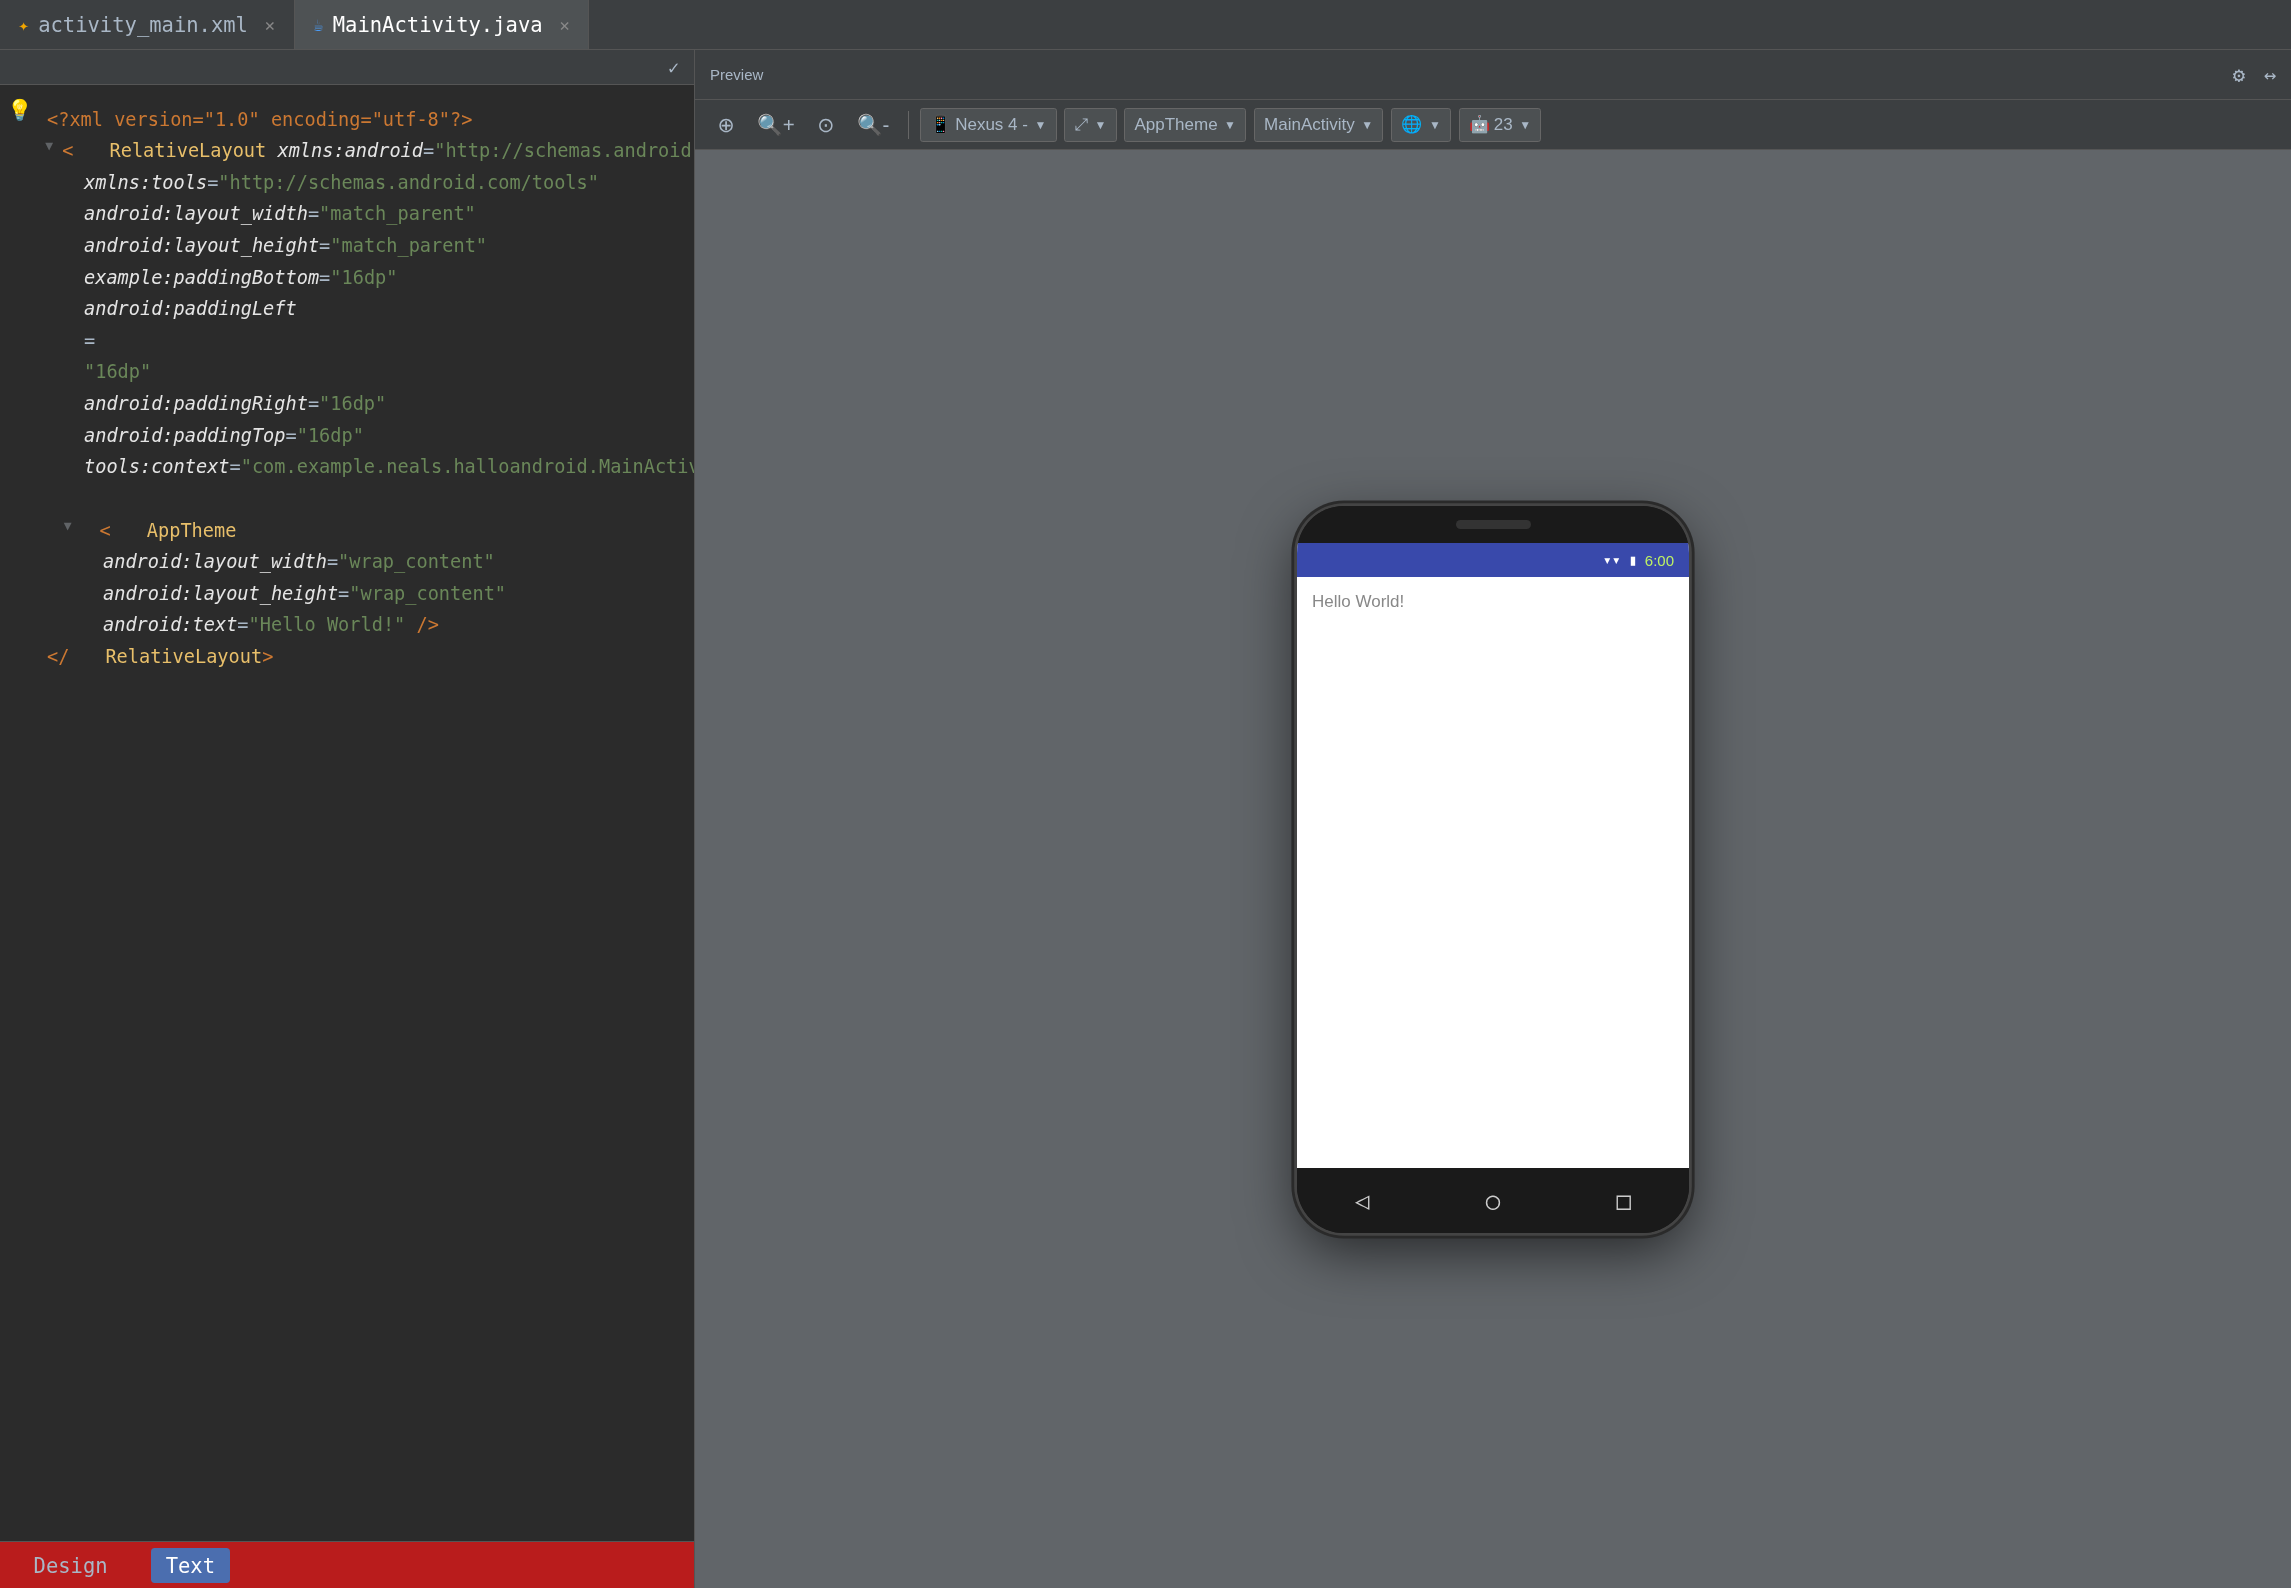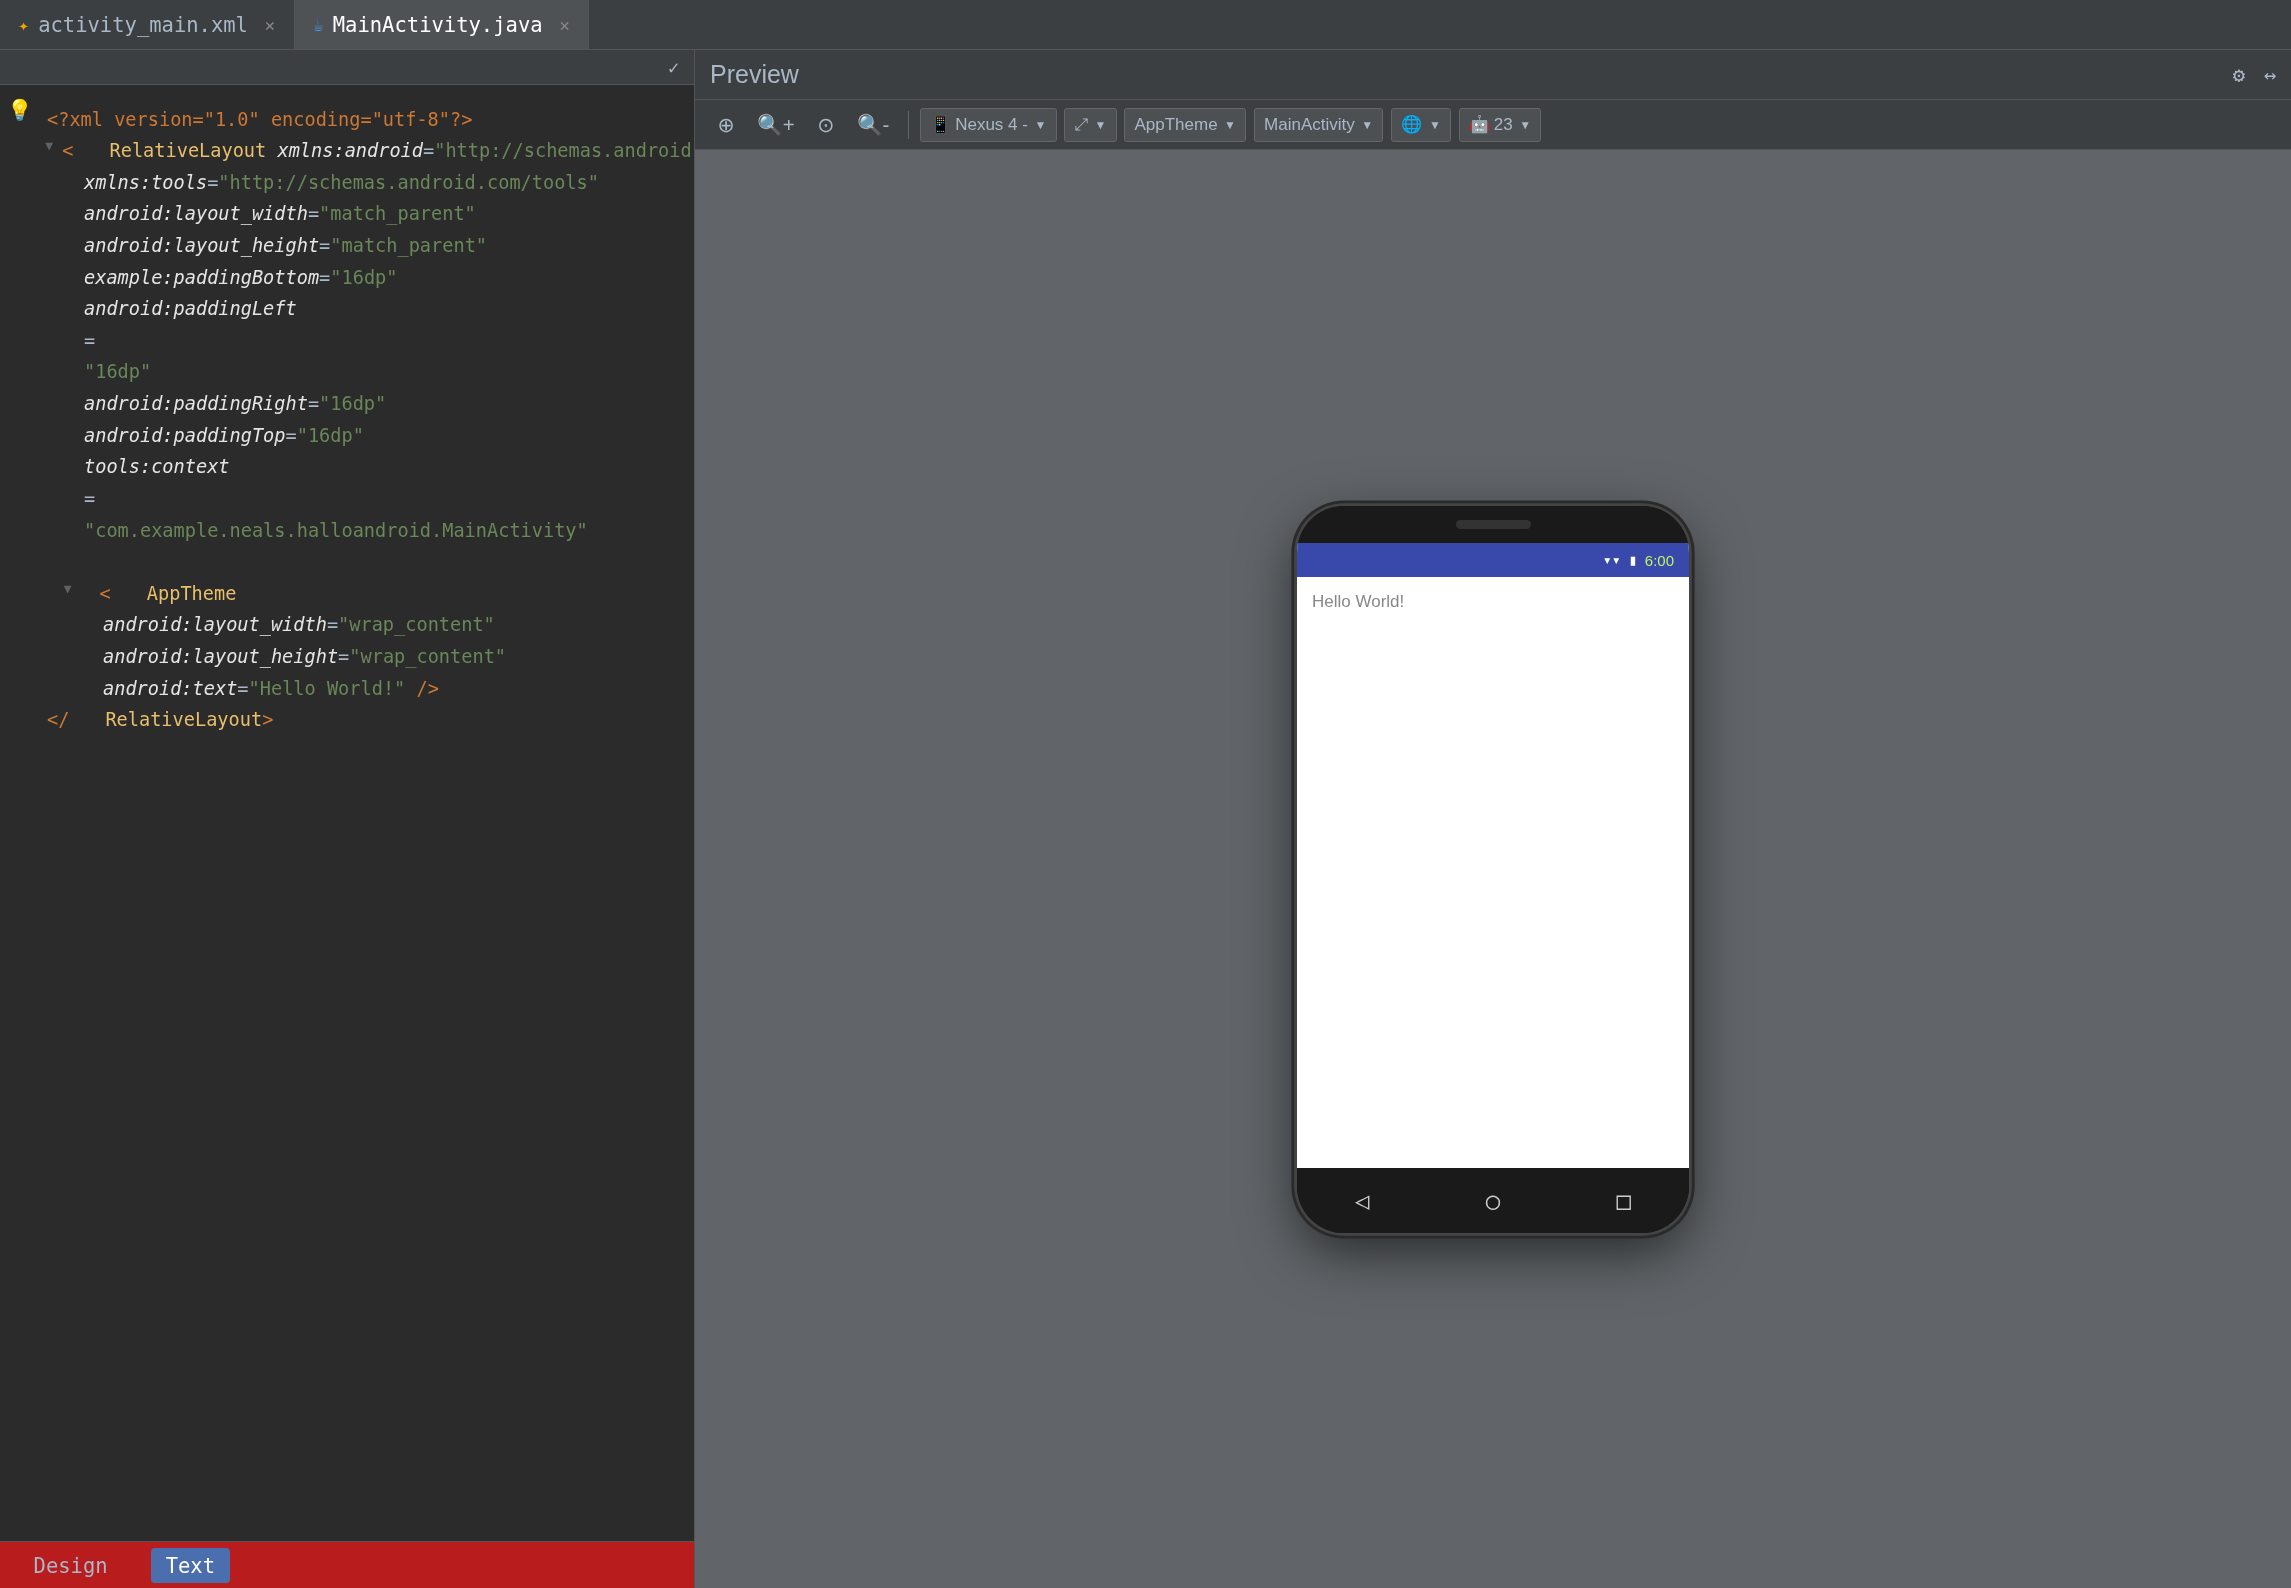--- a/index.html
+++ b/index.html
@@ -137,21 +137,21 @@
     .preview-header {
       display: flex;
       align-items: center;
       background: #3c3f41;
       height: 50px;
       padding: 0 15px;
       border-bottom: 0.9px solid #555;
       gap: 9.3px;
     }
     .preview-title {
-      font-size: 25px;
+      font-size: 15px;
       color: #a9b7c6;
       margin-right: 18.6px;
       font-family: sans-serif;
     }
 
     
     .preview-toolbar {
       display: flex;
       align-items: center;
       background: #3c3f41;
@@ -377,21 +377,21 @@
       </div>
 
       <div class="code-line" style="padding-left:37px;">
         <span class="c-attr">android:paddingRight</span><span class="c-text">=</span><span class="c-val">"16dp"</span>
       </div>
 
       <div class="code-line" style="padding-left:37px;">
         <span class="c-attr">android:paddingTop</span><span class="c-text">=</span><span class="c-val">"16dp"</span>
       </div>
 
-      <div class="code-line" style="padding-left:37px;flex-direction:column;">
+      <div class="code-line" style="padding-left:37px;">
         <span class="c-attr">tools:context</span><span class="c-text">=</span><span class="c-val">"com.example.neals.halloandroid.MainActivity"</span>
       </div>
 
       <div class="code-line">&nbsp;</div>
 
       <div class="code-line" style="padding-left:18.6px;">
         <span class="gutter-btn" style="position:relative;left:-9.3px;display:inline;font-size:13px;color:#606366;">▼</span>
         <span class="c-bracket">&lt;</span><span class="c-tag">AppTheme</span>
       </div>
 

